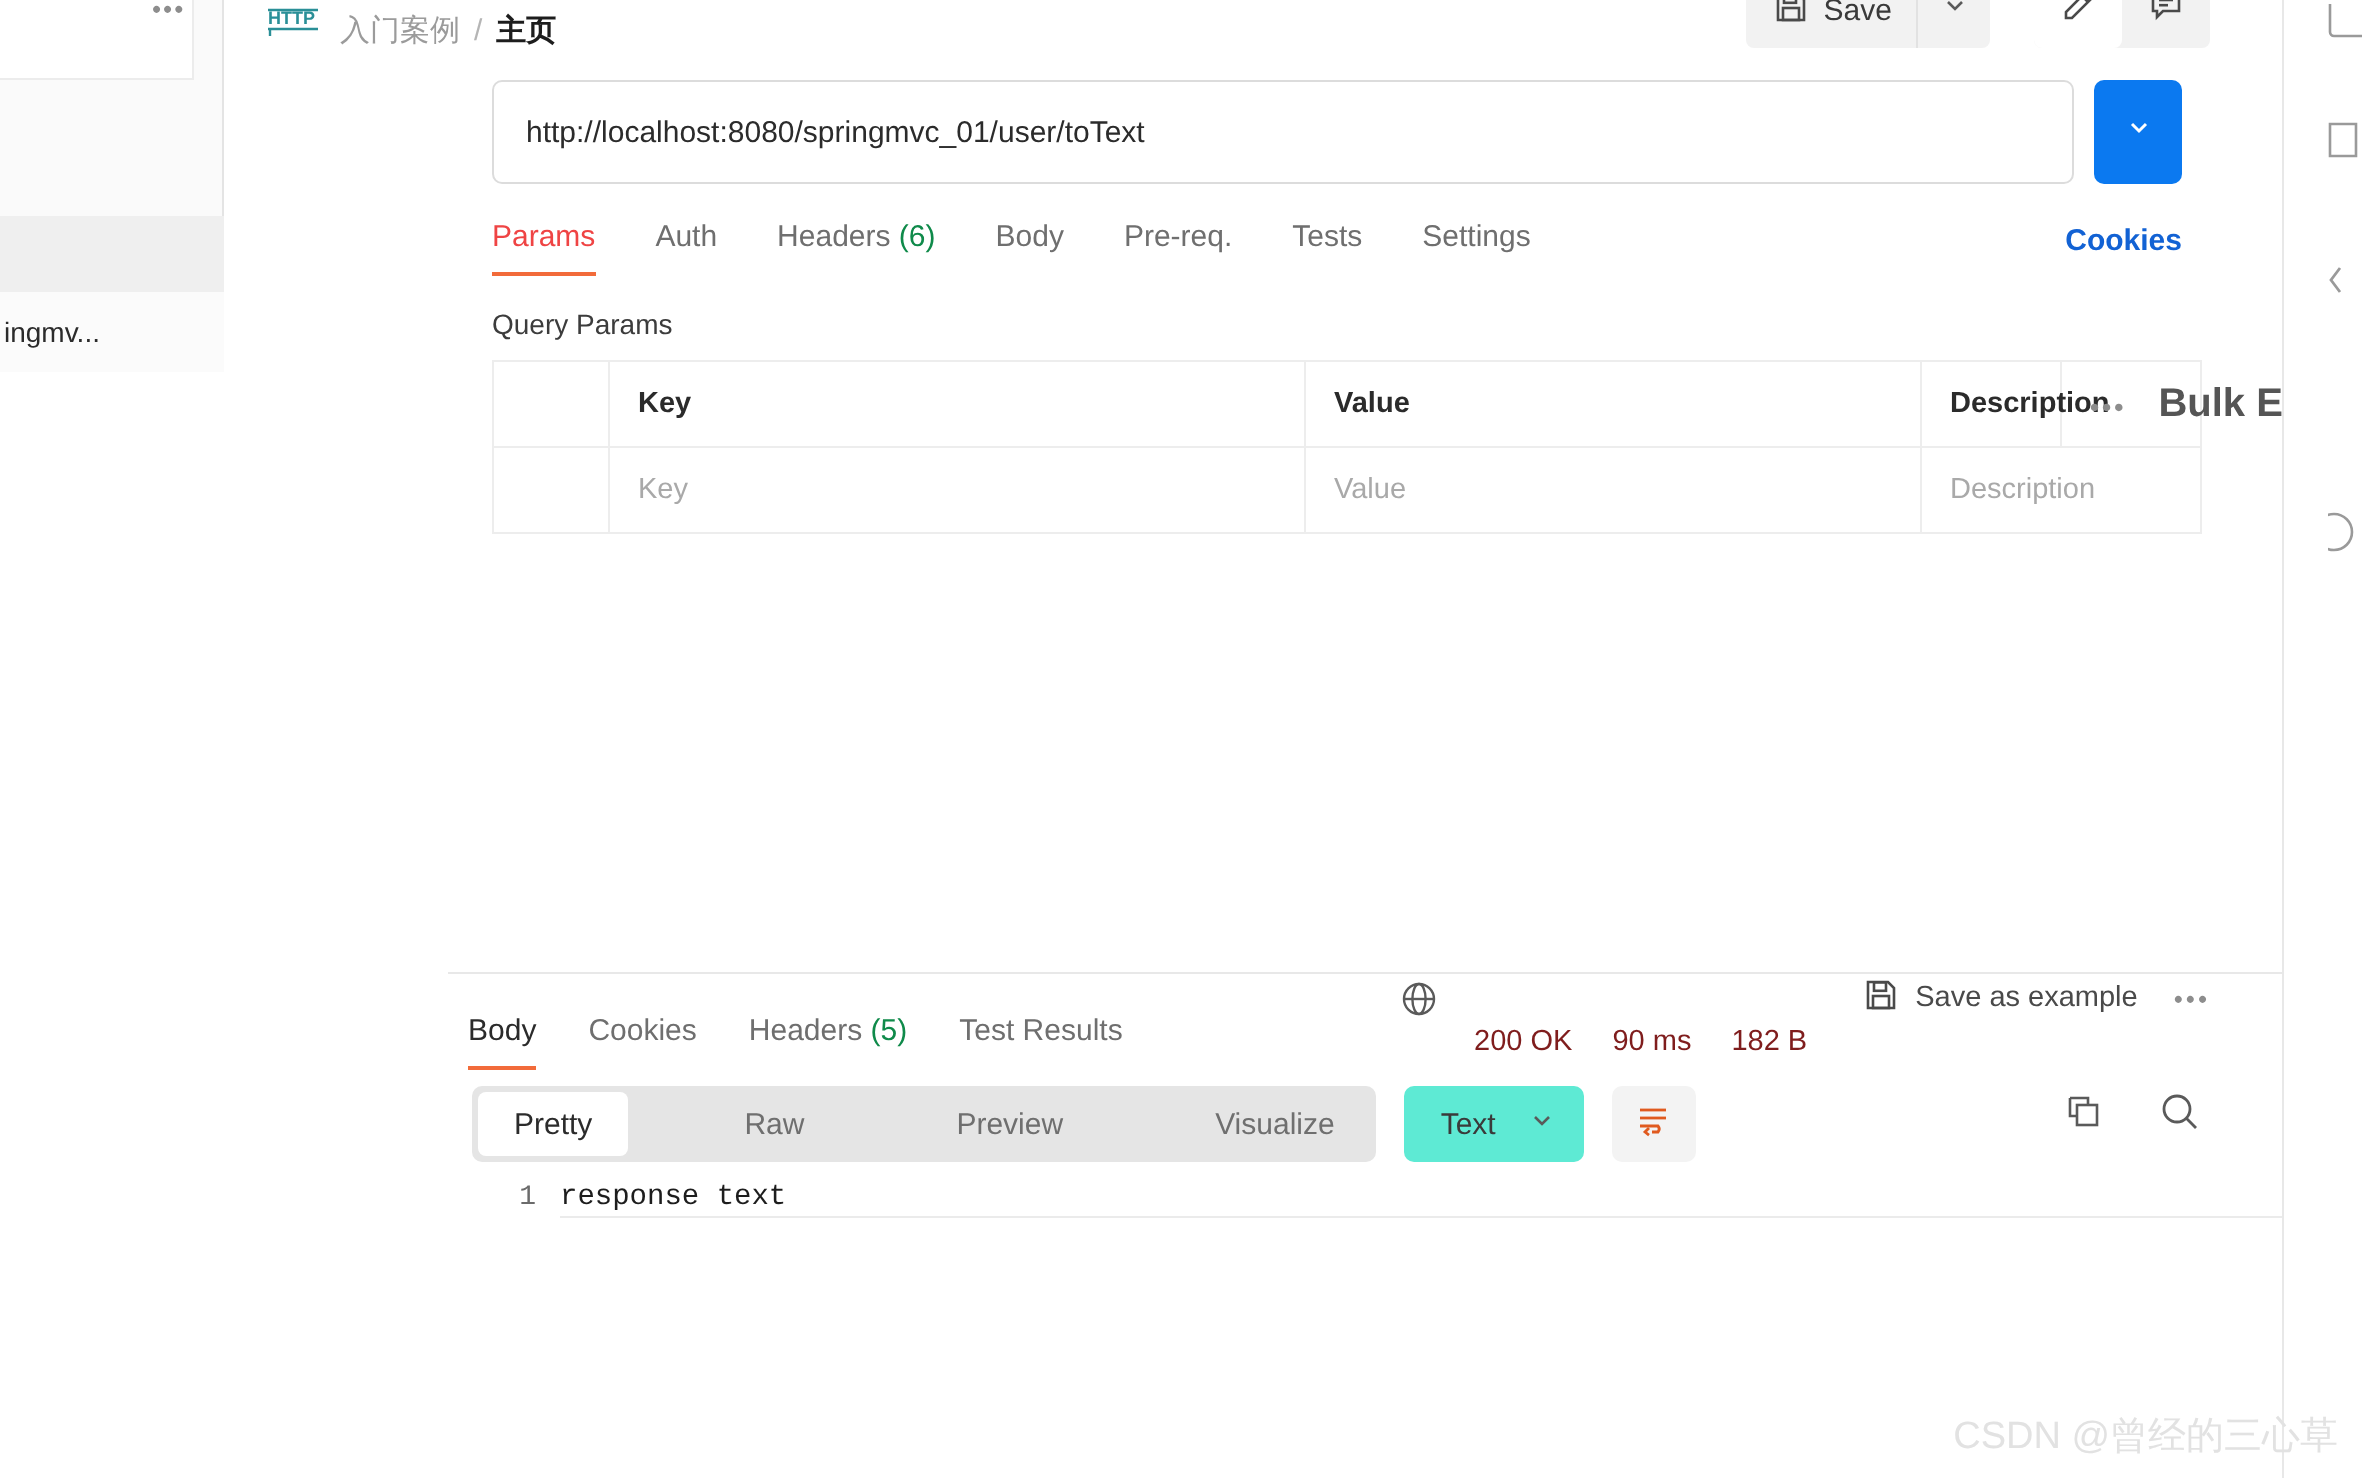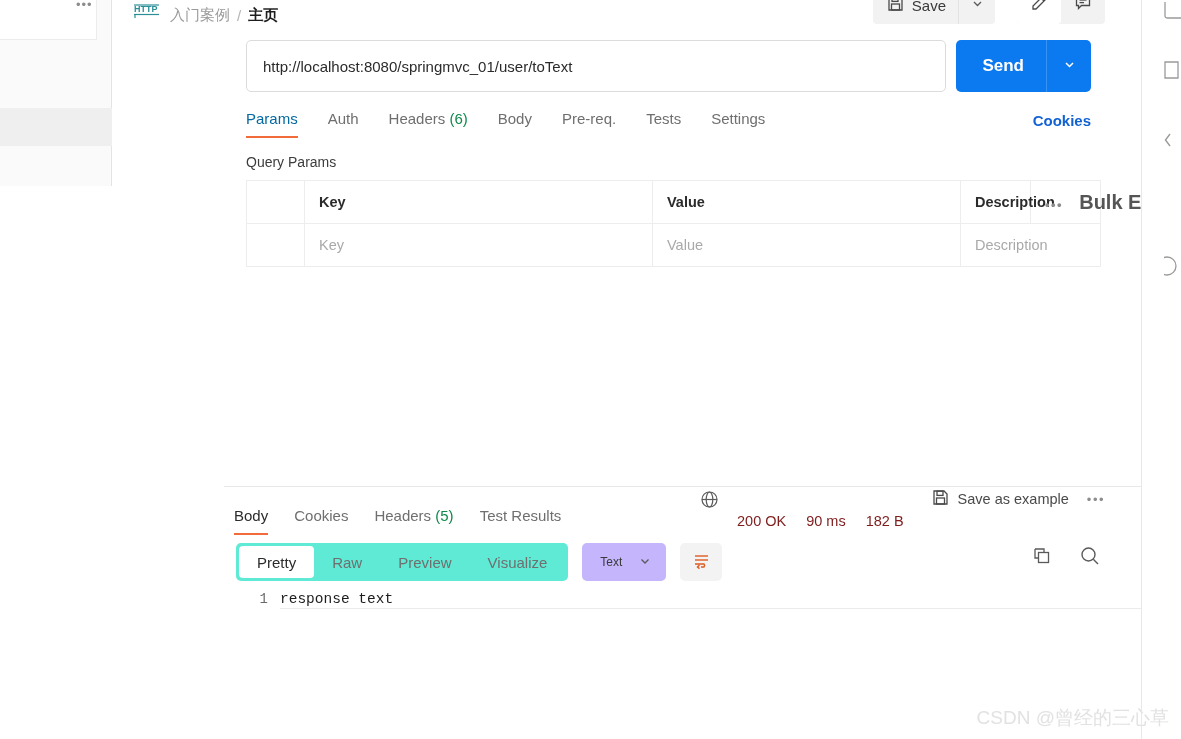--- a/index.html
+++ b/index.html
@@ -162,21 +162,21 @@
     padding: 18px 50px 0 134px;
     position: relative;
     flex: 0 0 auto;
   }
   .tab {
     font-size: 15px; color: #6f6f6f;
     padding: 0 0 9px 0; margin-right: 30px;
     border-bottom: 2px solid transparent;
     white-space: nowrap;
   }
-  .tab.active { color: #0369a1; border-bottom-color: #f26b3a; }
+  .tab.active { color: #ef4444; border-bottom-color: #f26b3a; }
   .tab .count { color: #0f8a4a; }
   .cookies-link {
     position: absolute; right: 50px; bottom: 9px;
     font-size: 15px; color: #1262d4; font-weight: bold;
   }
 
   
   .qp-title {
     font-size: 14px; color: #3c3c3c;
     padding: 16px 0 10px 134px;
@@ -241,35 +241,36 @@
 
   
   .body-toolbar {
     display: flex; align-items: center;
     padding: 8px 0 8px 124px;
     gap: 14px;
     position: relative;
   }
   .seg {
     display: flex; align-items: center;
-    background: #5eead4; border-radius: 5px; height: 38px;
+    background: #e5e5e5; border-radius: 5px; height: 38px;
     padding: 3px;
+    gap: 40px;
   }
   .seg-item {
     padding: 0 18px; height: 32px;
     display: flex; align-items: center;
     font-size: 15px; color: #6f6f6f; border-radius: 4px;
     white-space: nowrap;
   }
   .seg-item.active { background: #ffffff; color: #2b2b2b; }
   .fmt-select {
     display: flex; align-items: center; gap: 16px;
-    background: #c4b5fd; border-radius: 5px; height: 38px;
+    background: #5eead4; border-radius: 5px; height: 38px;
     padding: 0 14px 0 18px;
-    font-size: 12px; color: #3a3a3a; justify-content: space-between;
+    font-size: 15px; color: #3a3a3a; justify-content: space-between;
   }
   .wrap-btn {
     width: 42px; height: 38px;
     background: #f3f3f3; border-radius: 5px;
     display: flex; align-items: center; justify-content: center;
   }
   .toolbar-right {
     position: absolute; right: 40px; top: 10px;
     display: flex; align-items: center; gap: 26px;
   }
@@ -325,20 +326,23 @@
 </style>
 </head>
 <body>
 
 <div class="app">
 
   <div class="left-rail">
     <div class="left-card"></div>
     <div class="left-dots">•••</div>
     <div class="left-divider"></div>
+    <div class="left-item">
+      <span>ingmv...</span>
+    </div>
     <div class="left-lower"></div>
   </div>
 
   <div class="main">
 
     <div class="header">
       <span class="crumb-icon">
         <svg width="26" height="16" viewBox="0 0 26 16">
           <text x="0" y="9" font-family="Liberation Sans, sans-serif" font-size="9" font-weight="bold" fill="#2a8f97">HTTP</text>
           <line x1="0" y1="2" x2="25" y2="2" stroke="#2a8f97" stroke-width="1.2"></line>
@@ -390,21 +394,20 @@
           </div>
         </div>
       </div>
     </div>
 
     <div class="url-row">
       <div class="url-box">
         <input class="url-input" type="text" value="http://localhost:8080/springmvc_01/user/toText" style="">
       </div>
       <div class="send-btn">
-        <div class="send-label">Send</div>
         <div class="send-caret">
           <span>
             <svg width="15" height="15" viewBox="0 0 15 15" fill="none" stroke="#ffffff" stroke-width="1.5">
               <path d="M4 6 L7.5 9.5 L11 6"></path>
             </svg>
           </span>
         </div>
       </div>
     </div>
 

